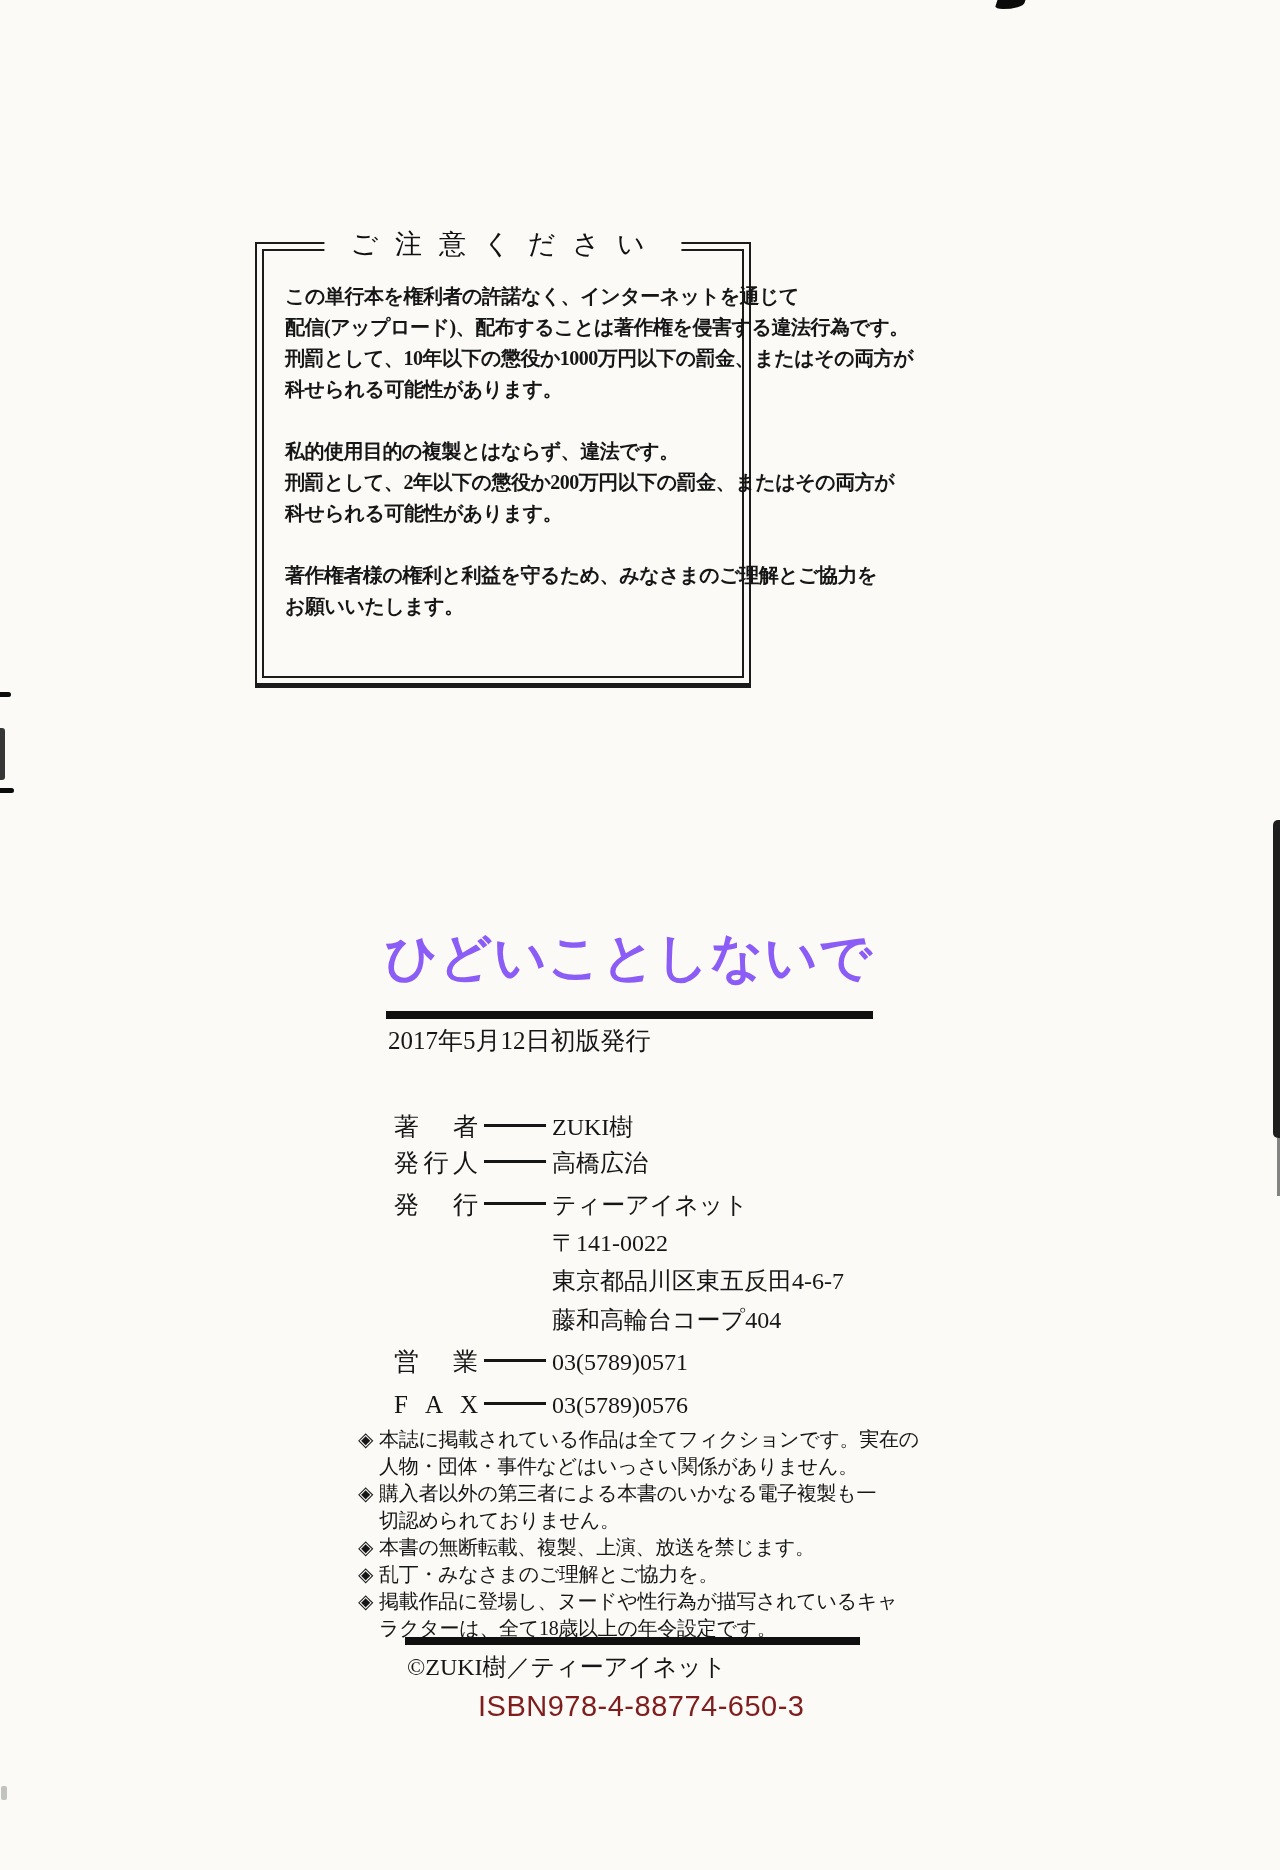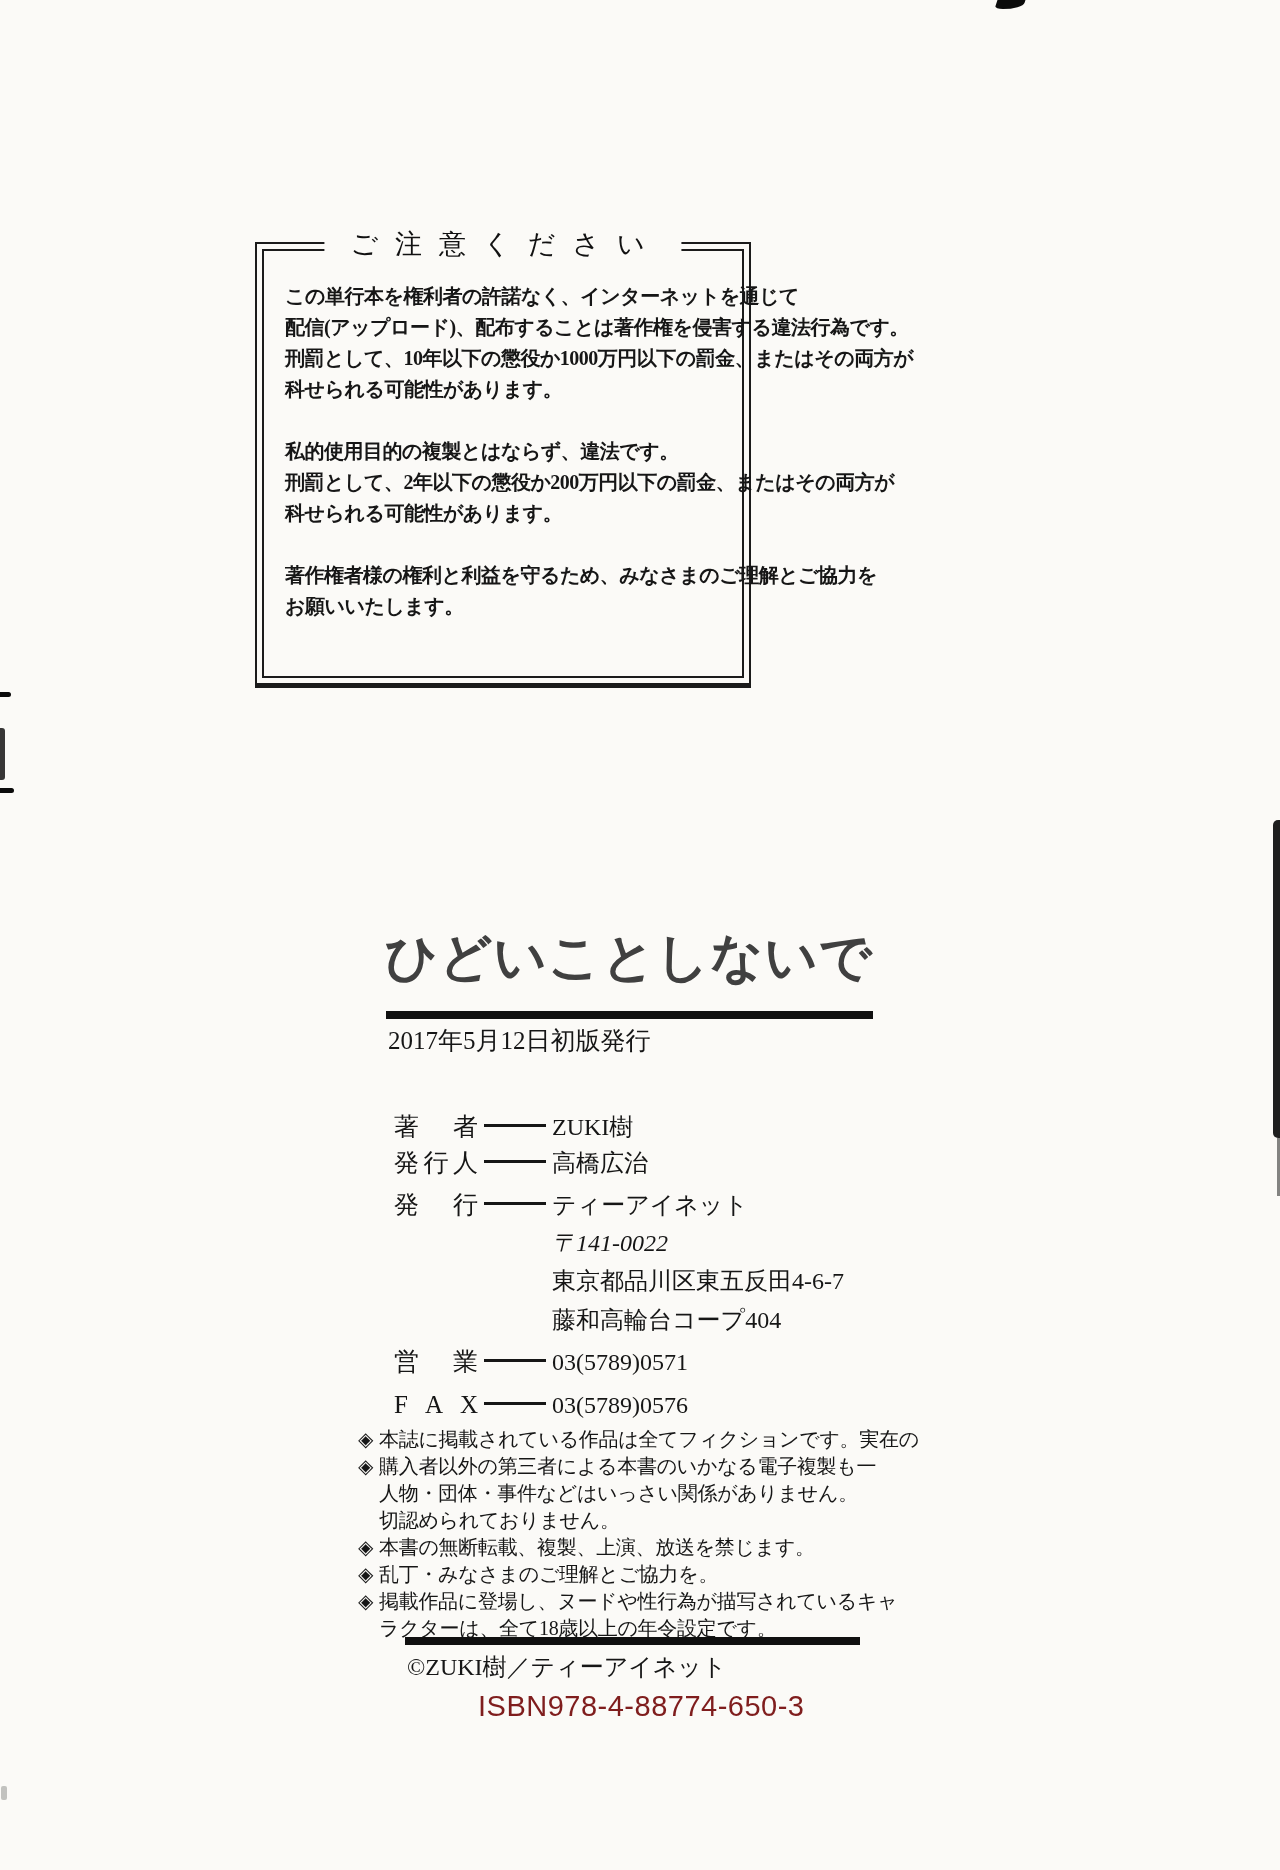--- a/index.html
+++ b/index.html
@@ -37,21 +37,21 @@
     white-space:nowrap;
   }
   .wpara{margin:0;font-weight:bold;}
   .wpara + .wpara{margin-top:31px;}
   .wline{display:block;height:31px;}
 
   
   .book-title{
     position:absolute;left:385px;top:928px;margin:0;
     font-size:52px;line-height:60px;font-weight:bold;
-    letter-spacing:1px;white-space:nowrap;color:#404040;
+    letter-spacing:1px;white-space:nowrap;color:#8b5cf6;
   }
   .title-rule{
     position:absolute;left:386px;top:1011px;width:487px;height:8px;
     background:#101010;
   }
   .pub-date{
     position:absolute;left:388px;top:1026px;
     font-size:25px;line-height:30px;white-space:nowrap;
   }
 
@@ -66,21 +66,21 @@
     vertical-align:middle;
   }
   .cdash{
     display:inline-block;width:62px;height:3px;
     background:#161616;vertical-align:middle;
     margin:0 6px 4px 6px;
   }
   .cvalue{font-size:24px;vertical-align:middle;}
   .crow.addr{left:552px;}
   .row-0{top:1110px;} .row-1{top:1146px;} .row-2{top:1188px;}
-  .row-3{top:1226px;font-style:italic;} .row-4{top:1264px;} .row-5{top:1303px;}
+  .row-3{top:1226px;} .row-4{top:1264px;} .row-5{top:1303px;}
   .row-6{top:1345px;} .row-7{top:1388px;}
 
   
   .notes{
     position:absolute;left:358px;top:1426px;width:580px;
     font-size:20px;line-height:27px;letter-spacing:-0.3px;
     white-space:nowrap;
   }
   .nline{display:block;height:27px;}
   .nline.cont{padding-left:21px;}
@@ -166,22 +166,22 @@
     <div class="crow row-6">
       <span class="clabel">営　業</span><span class="cdash"></span><span class="cvalue">03(5789)0571</span>
     </div>
     <div class="crow row-7">
       <span class="clabel">F A X</span><span class="cdash"></span><span class="cvalue">03(5789)0576</span>
     </div>
   </div>
 
   <div class="notes">
     <span class="nline"><span class="nmark">◈</span><span>本誌に掲載されている作品は全てフィクションです。実在の</span></span>
+    <span class="nline cont"><span>人物・団体・事件などはいっさい関係がありません。</span></span>
     <span class="nline"><span class="nmark">◈</span><span>購入者以外の第三者による本書のいかなる電子複製も一</span></span>
-    <span class="nline cont"><span>人物・団体・事件などはいっさい関係がありません。</span></span>
     <span class="nline cont"><span>切認められておりません。</span></span>
     <span class="nline"><span class="nmark">◈</span><span>本書の無断転載、複製、上演、放送を禁じます。</span></span>
     <span class="nline"><span class="nmark">◈</span><span>乱丁・みなさまのご理解とご協力を。</span></span>
     <span class="nline"><span class="nmark">◈</span><span>掲載作品に登場し、ヌードや性行為が描写されているキャ</span></span>
     <span class="nline cont"><span>ラクターは、全て18歳以上の年令設定です。</span></span>
   </div>
 
   <div class="rule2"></div>
   <div class="copyright">©ZUKI樹／ティーアイネット</div>
   <div class="isbn">ISBN978-4-88774-650-3</div>

